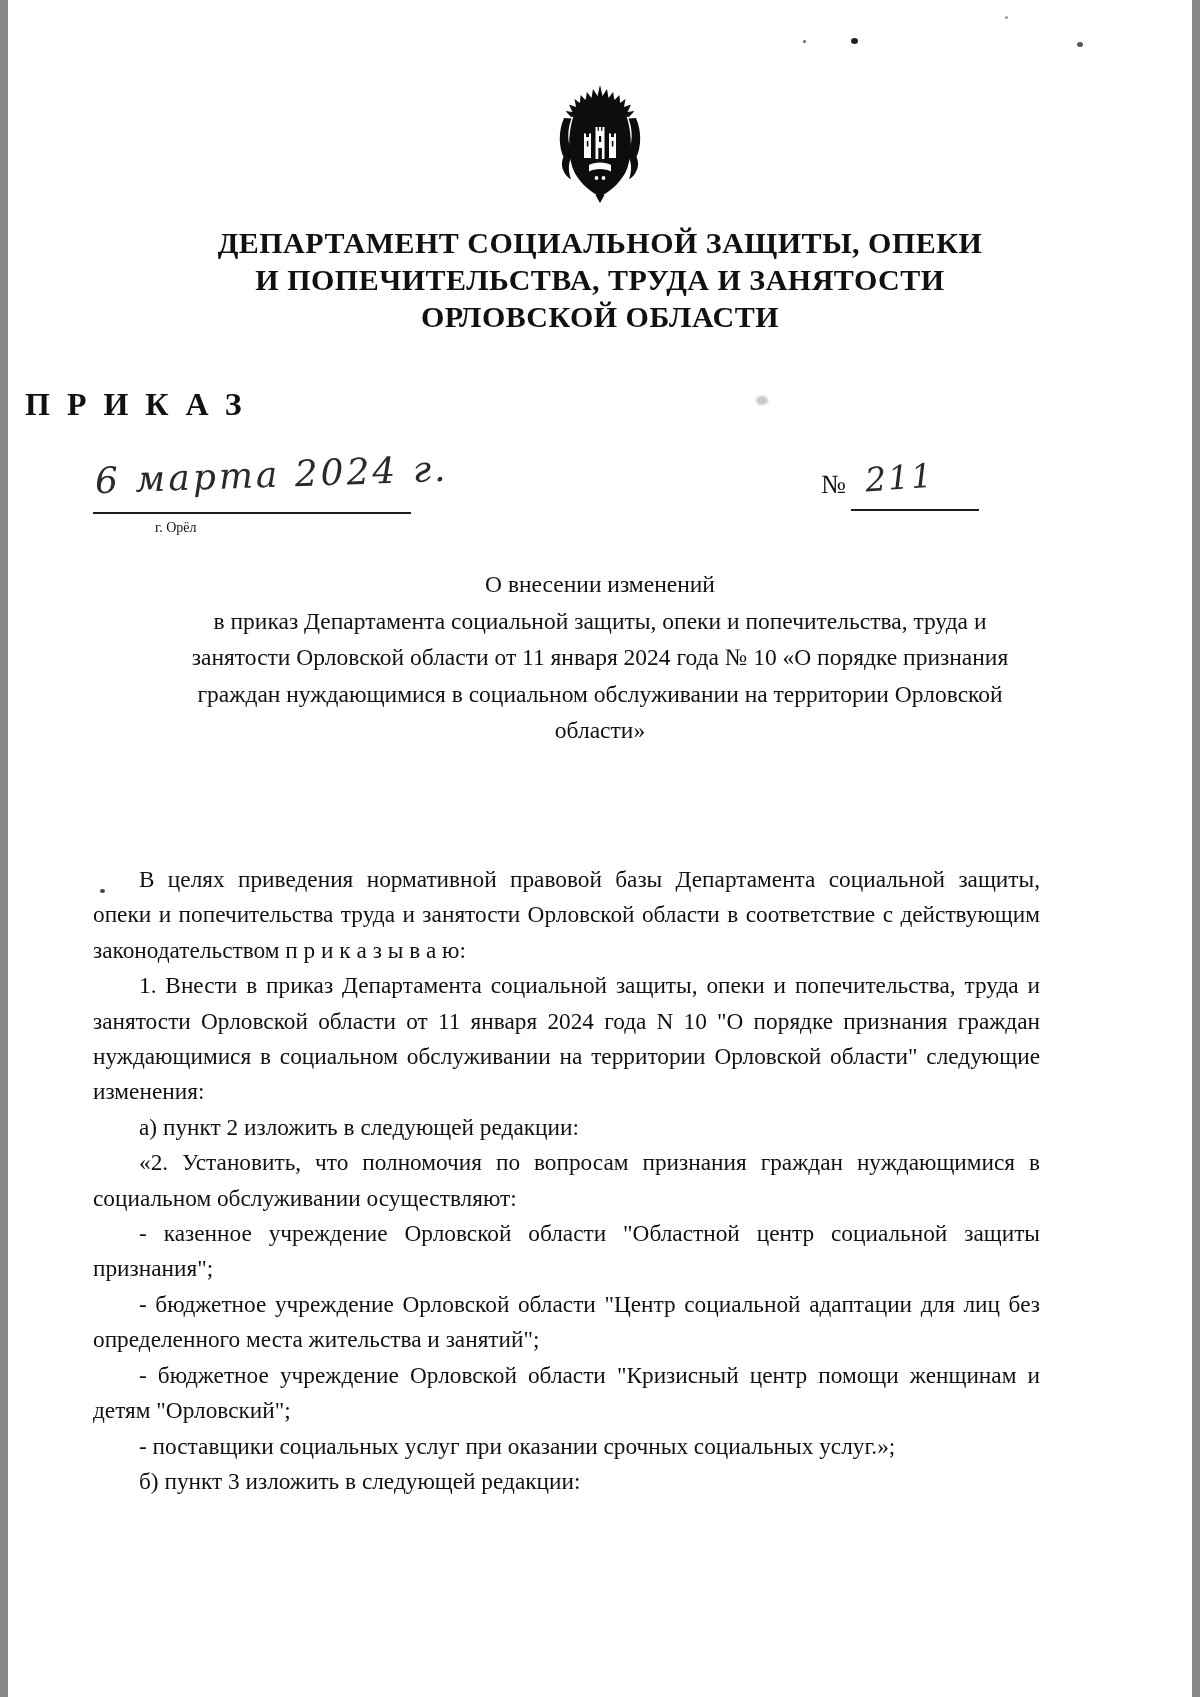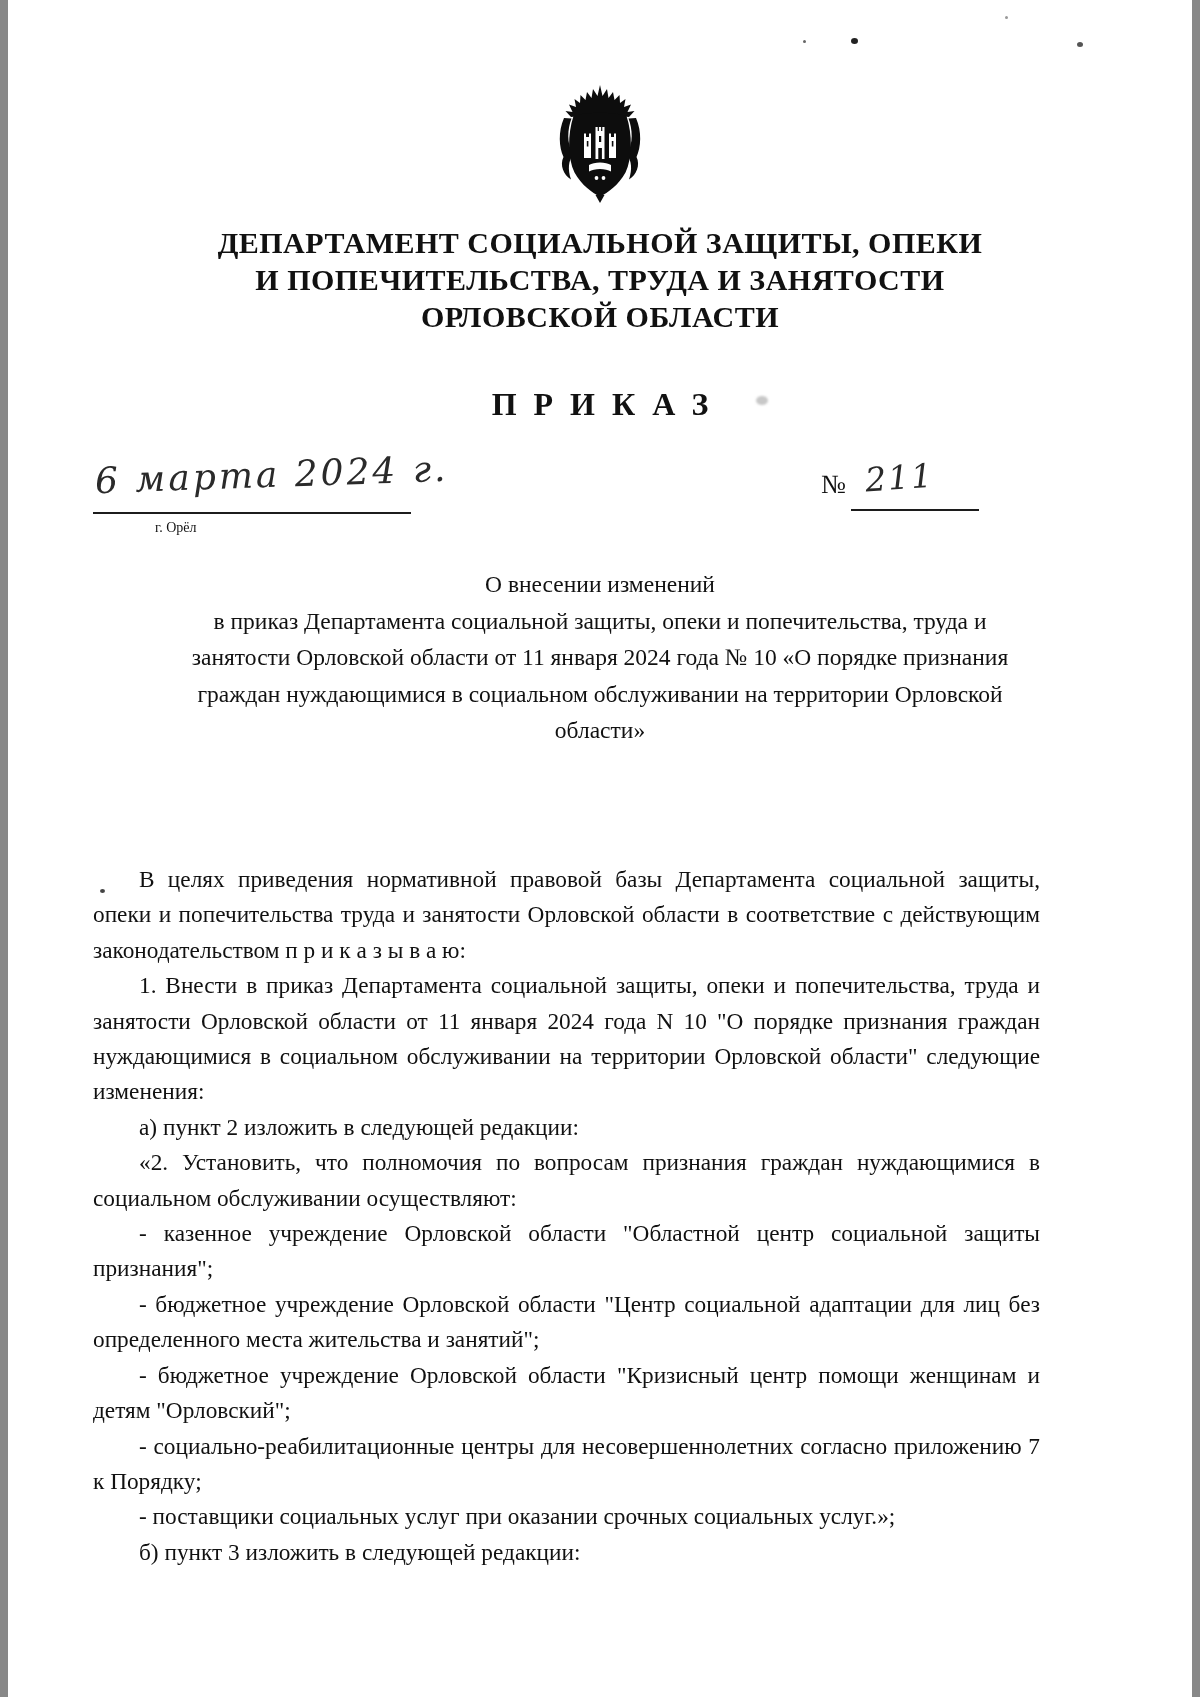--- a/index.html
+++ b/index.html
@@ -37,21 +37,20 @@
     letter-spacing: 0.5px;
     white-space: pre-line;
   }
 
   
   .doc-type {
     position: absolute;
     top: 386px;
     left: 0;
     right: 0;
-    text-align: center;
     font-weight: bold;
     font-size: 32px;
     letter-spacing: 17px;
     text-indent: 17px;
   }
 
   
   .requisites {
     position: absolute;
     top: 452px;
@@ -211,18 +210,17 @@
 области»</div>
 
   <div class="body-text">
     <p>В целях приведения нормативной правовой базы Департамента социальной защиты, опеки и попечительства труда и занятости Орловской области в соответствие с действующим законодательством п р и к а з ы в а ю:</p>
     <p class="gap">1. Внести в приказ Департамента социальной защиты, опеки и попечительства, труда и занятости Орловской области от 11 января 2024 года N 10 "О порядке признания граждан нуждающимися в социальном обслуживании на территории Орловской области" следующие изменения:</p>
     <p>а) пункт 2 изложить в следующей редакции:</p>
     <p>«2. Установить, что полномочия по вопросам признания граждан нуждающимися в социальном обслуживании осуществляют:</p>
     <p>- казенное учреждение Орловской области "Областной центр социальной защиты признания";</p>
     <p>- бюджетное учреждение Орловской области "Центр социальной адаптации для лиц без определенного места жительства и занятий";</p>
     <p>- бюджетное учреждение Орловской области "Кризисный центр помощи женщинам и детям "Орловский";</p>
-    <p>- социально-реабилитационные центры для несовершеннолетних согласно приложению 7 к Порядку;</p>
     <p>- поставщики социальных услуг при оказании срочных социальных услуг.»;</p>
     <p>б) пункт 3 изложить в следующей редакции:</p>
   </div>
 
 </div>
 
 </body></html>

